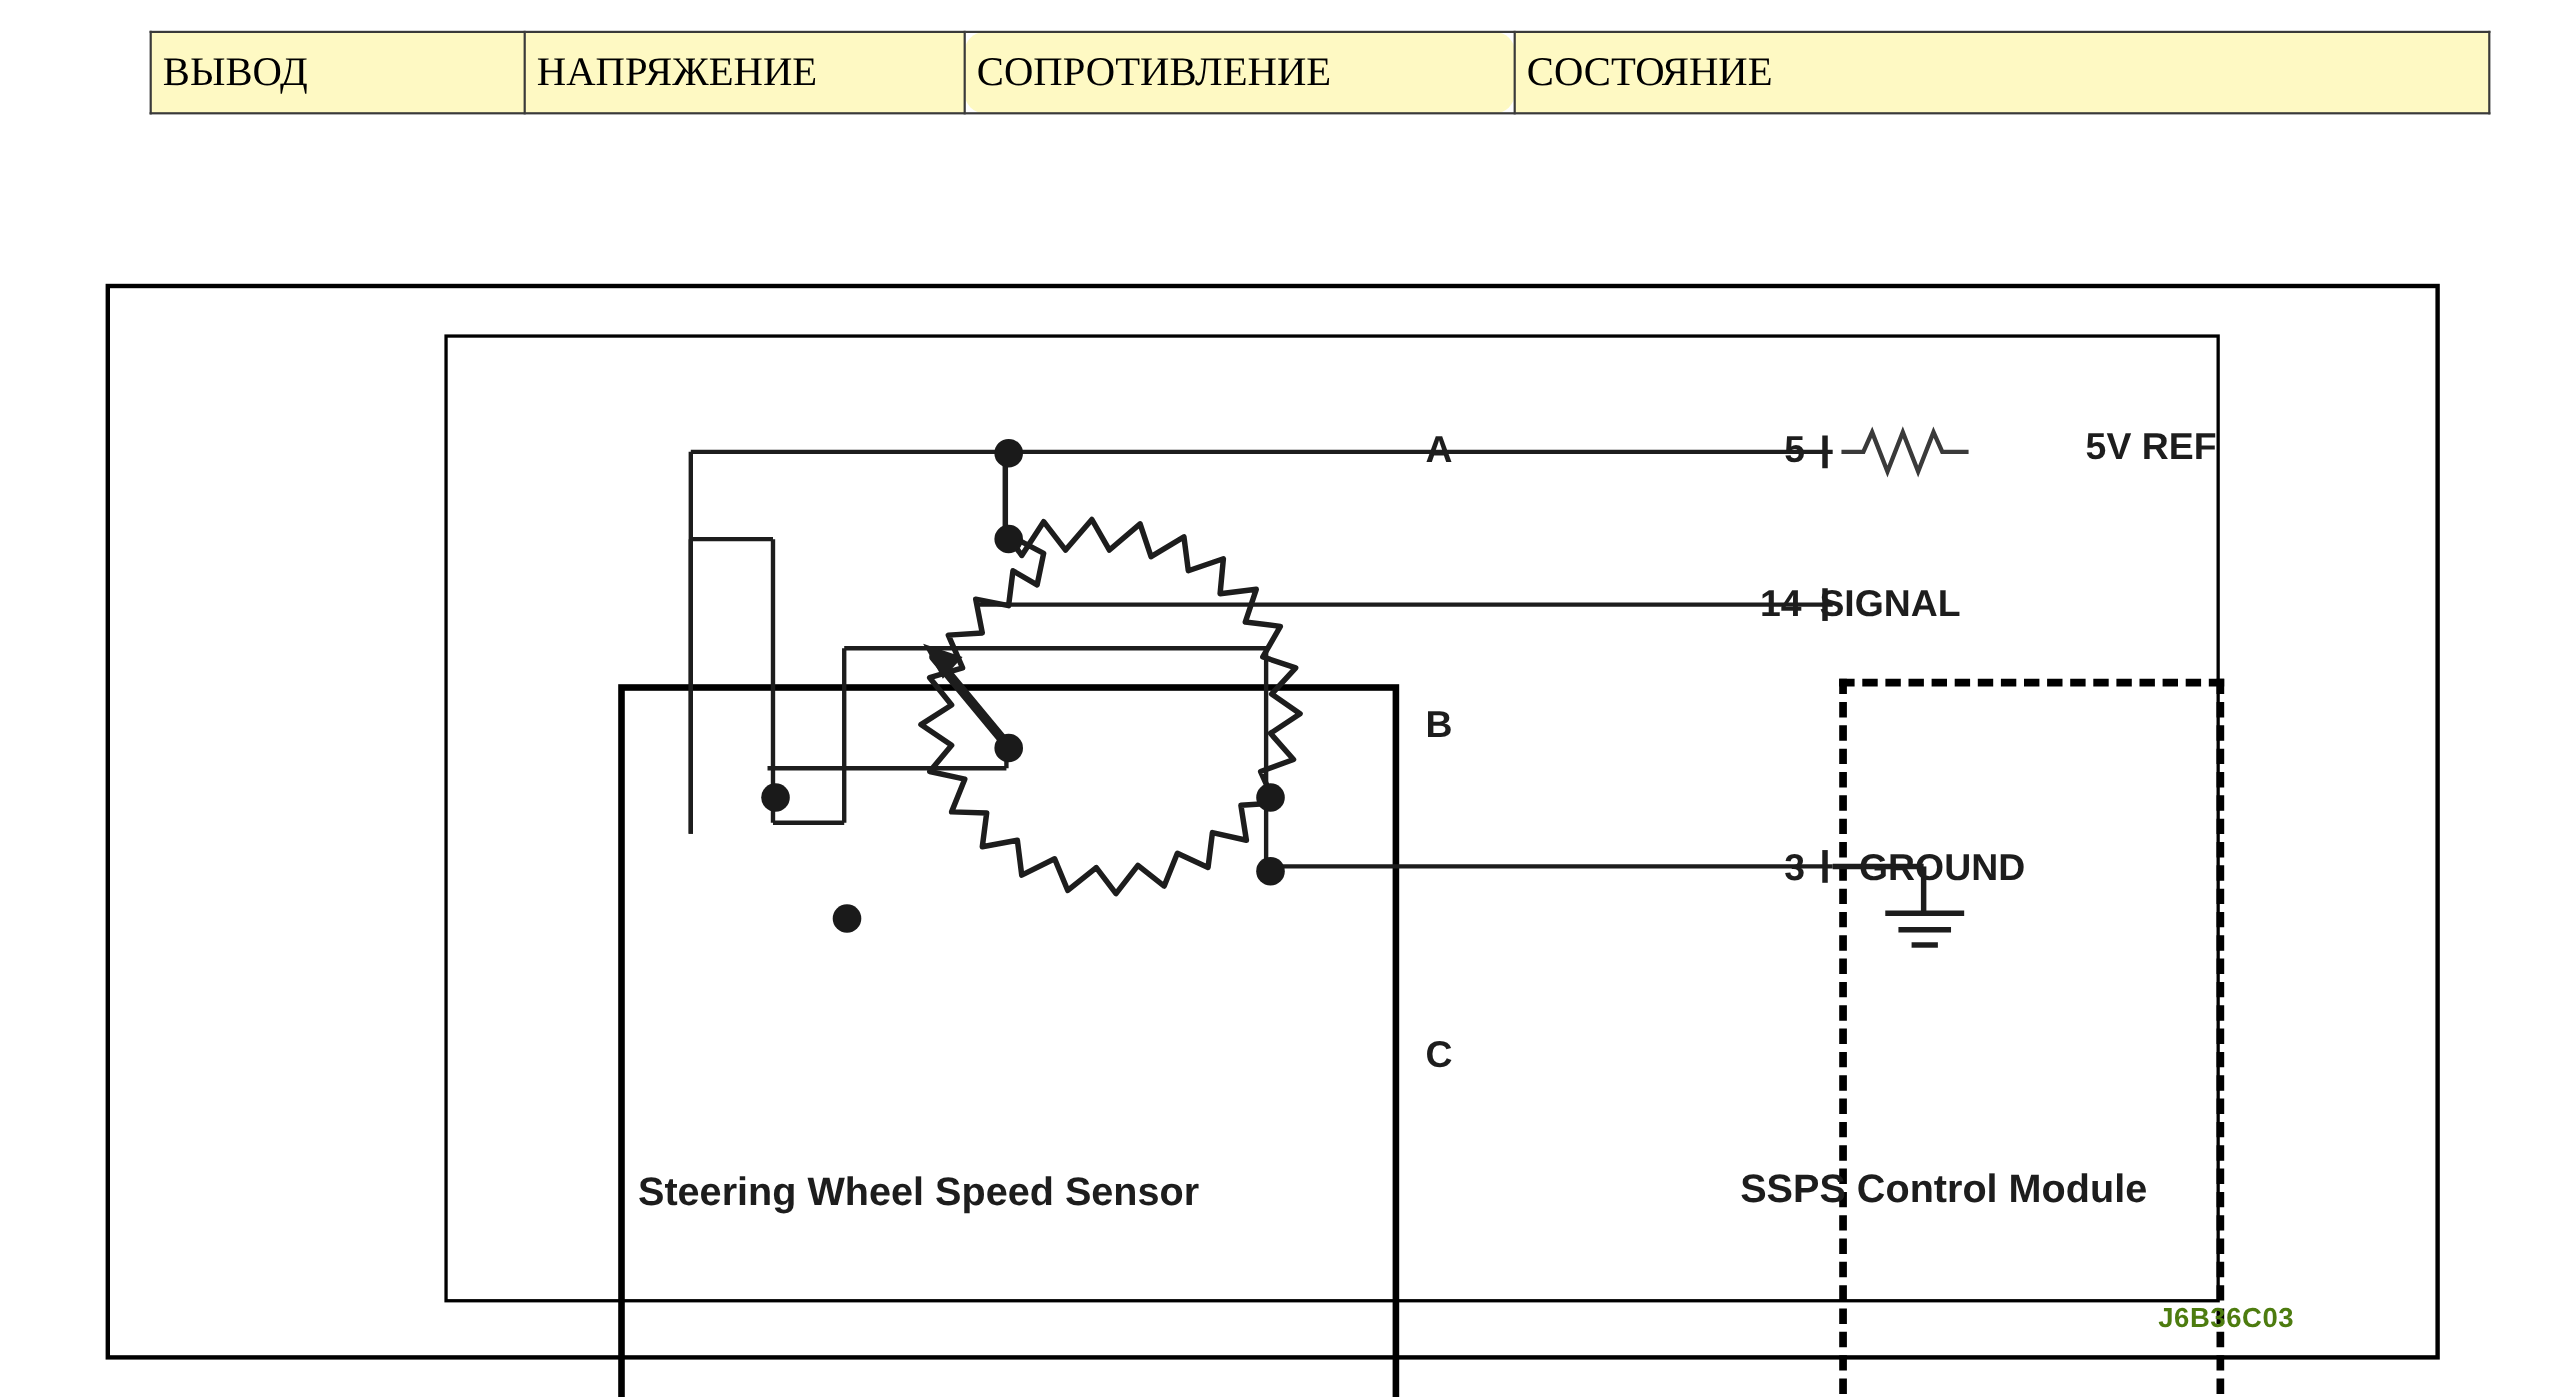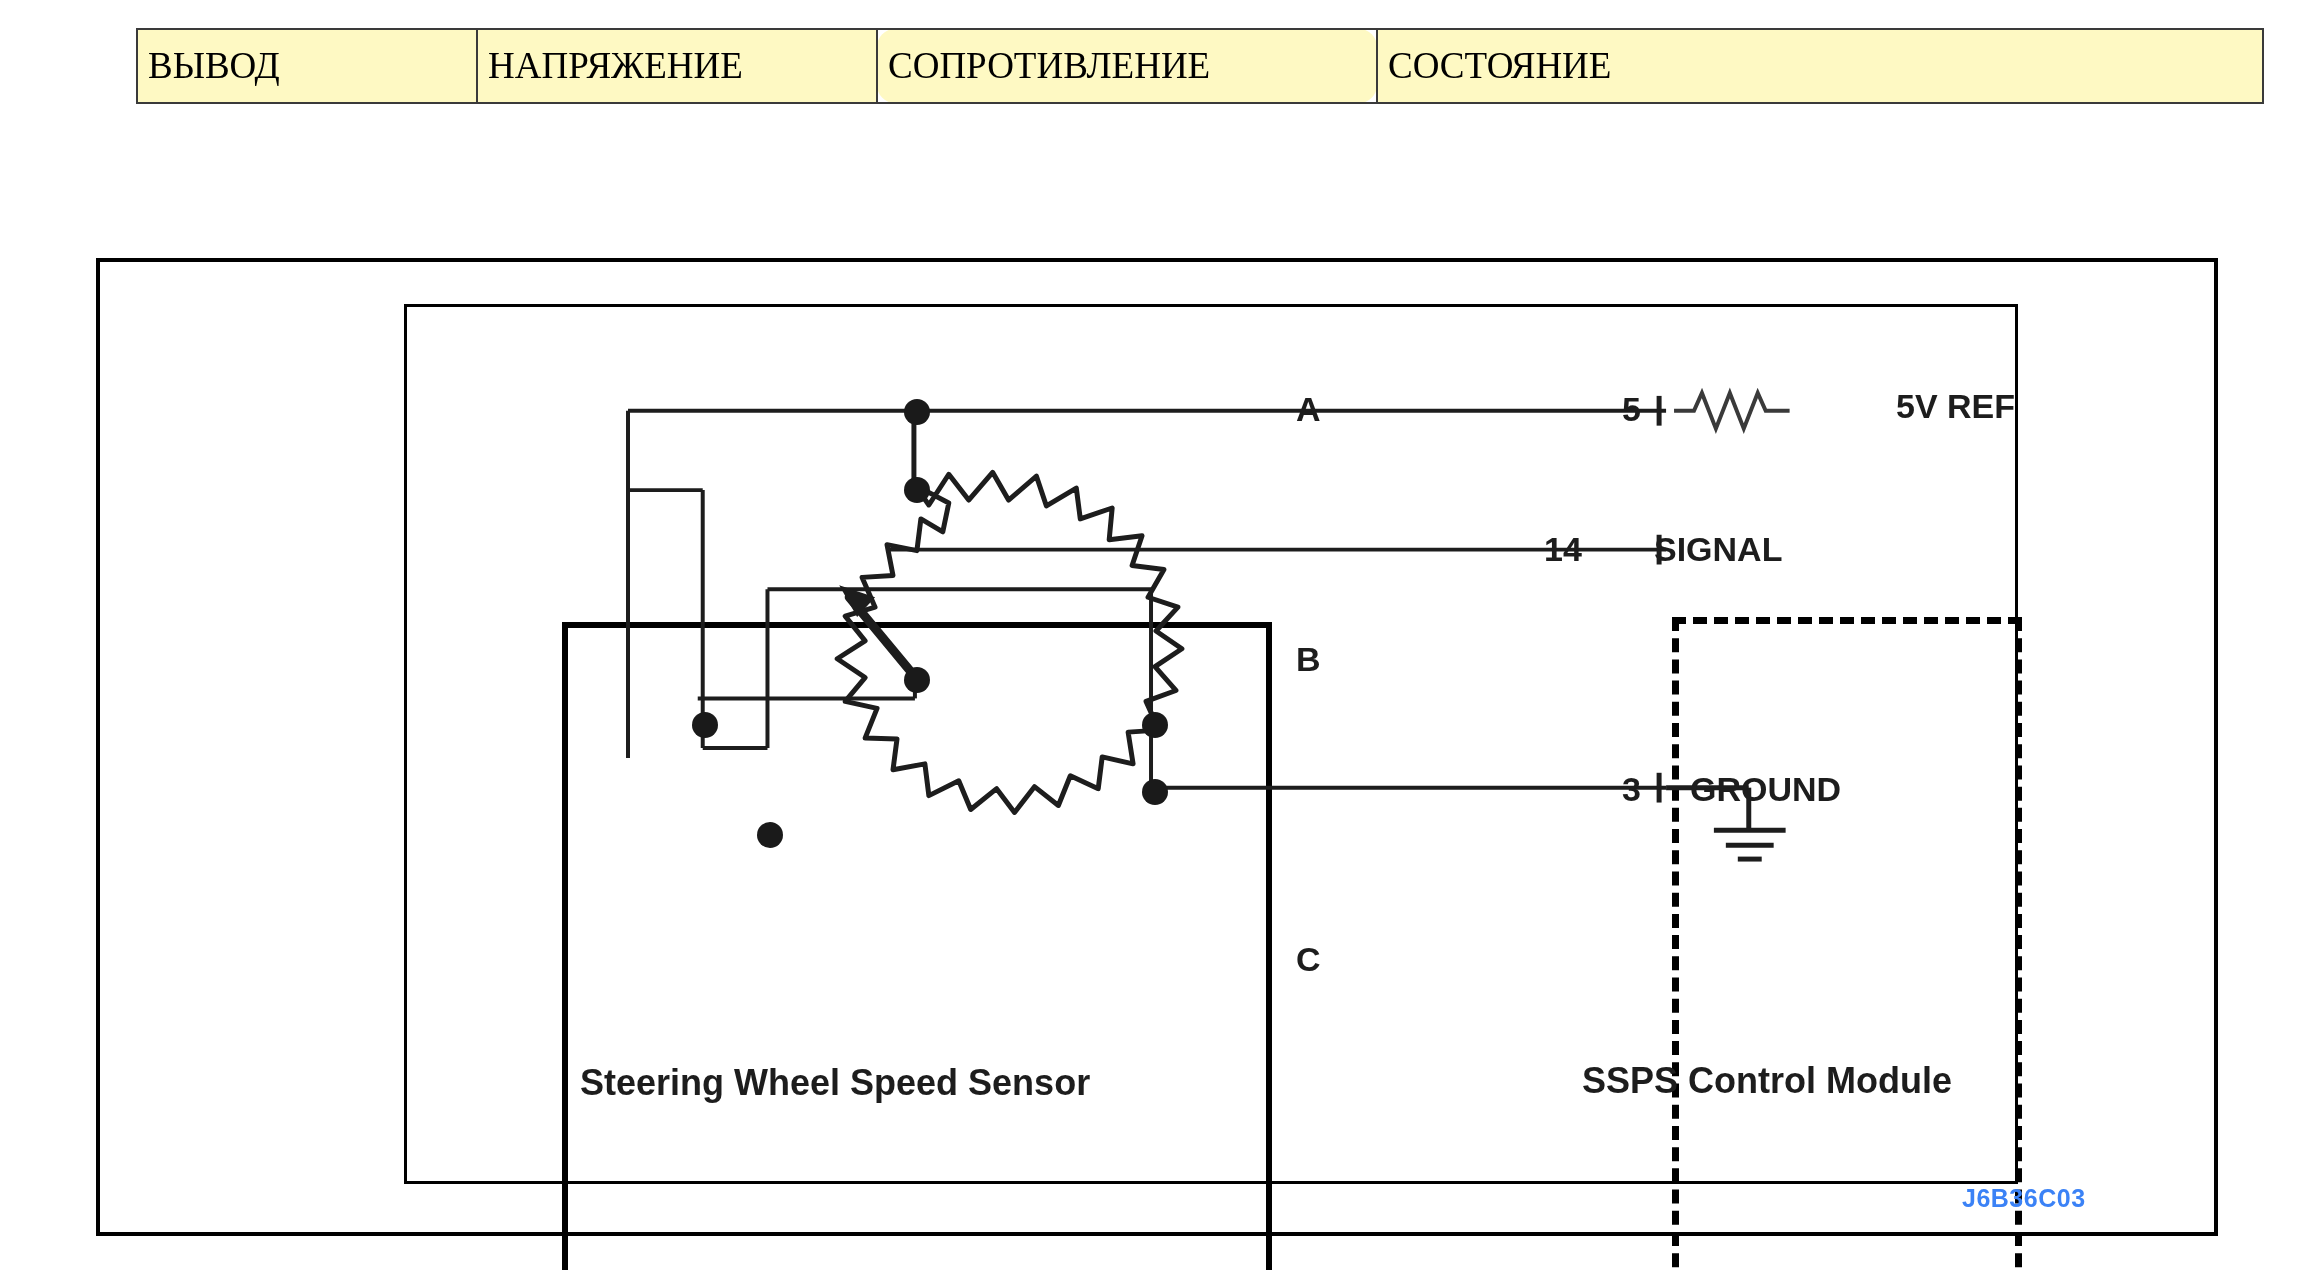--- a/index.html
+++ b/index.html
@@ -116,21 +116,21 @@
   }
   .lbl-caption {
     font-size: 36px;
     font-weight: bold;
   }
   .lbl-code {
     position: absolute;
     font-family: "Liberation Sans", sans-serif;
     font-size: 25px;
     font-weight: bold;
-    color: #3b82f6;
+    color: #4d7c0f;
     letter-spacing: 0.5px;
   }
 
   svg { display: block; }
   .svg-layer {
     position: absolute;
     left: 0;
     top: 0;
     width: 100%;
     height: 100%;
@@ -236,21 +236,21 @@
   <div class="dot" style="left:592px; top:450px;"></div>
   <div class="dot" style="left:1042px; top:450px;"></div>
   <div class="dot" style="left:657px; top:560px;"></div>
   <div class="dot" style="left:1042px; top:517px;"></div>
 
   <div class="lbl lbl-term" style="left:1196px; top:128px;">A</div>
   <div class="lbl lbl-term" style="left:1196px; top:378px;">B</div>
   <div class="lbl lbl-term" style="left:1196px; top:678px;">C</div>
 
   <div class="lbl lbl-pin" style="left:1522px; top:128px;">5</div>
-  <div class="lbl lbl-pin" style="left:1444px; top:268px;">14</div>
+  <div class="lbl lbl-pin" style="left:1500px; top:268px;">14</div>
   <div class="lbl lbl-pin" style="left:1522px; top:508px;">3</div>
 
   <div class="lbl lbl-sig" style="left:1796px; top:125px;">5V REF</div>
   <div class="lbl lbl-sig" style="left:1554px; top:268px;text-align:right;">SIGNAL</div>
   <div class="lbl lbl-sig" style="left:1590px; top:508px;">GROUND</div>
 
   <div class="lbl lbl-caption" style="left:480px; top:800px;">Steering Wheel Speed Sensor</div>
   <div class="lbl lbl-caption" style="left:1482px; top:798px;">SSPS Control Module</div>
 
   <div class="lbl-code" style="left:1862px; top:922px;">J6B36C03</div>

